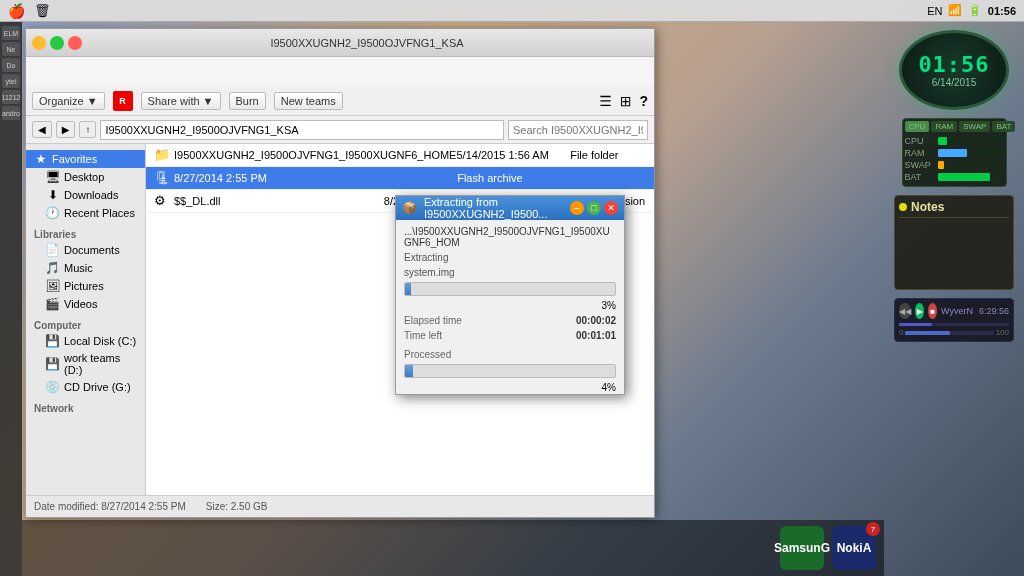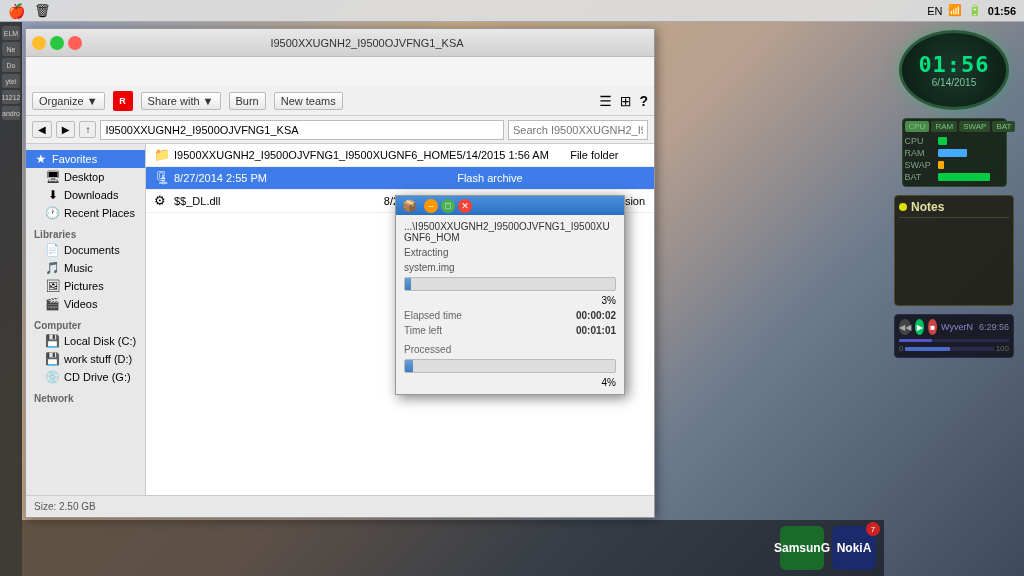--- a/index.html
+++ b/index.html
@@ -504,21 +504,21 @@
       width: 120px;
       background: rgba(30,30,20,0.9);
       border: 1px solid #4a4a2a;
       border-radius: 4px;
       padding: 4px;
     }
     .notes-header {
       display: flex;
       align-items: center;
       gap: 4px;
-      margin-bottom: 20px;
+      margin-bottom: 4px;
       padding-bottom: 3px;
       border-bottom: 1px solid #4a4a2a;
     }
     .notes-dot {
       width: 8px;
       height: 8px;
       border-radius: 50%;
       background: #e0e000;
     }
     .notes-title {
@@ -750,21 +750,21 @@
         </div>
 
         <div class="sidebar-section">
           <div class="sidebar-header">Computer</div>
           <div class="sidebar-item" style="padding-left:20px;">
             <span class="sidebar-icon">💾</span>
             <span>Local Disk (C:)</span>
           </div>
           <div class="sidebar-item" style="padding-left:20px;">
             <span class="sidebar-icon">💾</span>
-            <span>work stuff (D:)</span>
+            <span>work teams (D:)</span>
           </div>
           <div class="sidebar-item" style="padding-left:20px;">
             <span class="sidebar-icon">💿</span>
             <span>CD Drive (G:)</span>
           </div>
         </div>
 
         <div class="sidebar-section">
           <div class="sidebar-header">Network</div>
         </div>
@@ -788,20 +788,21 @@
         <div class="file-row">
           <span class="file-icon">⚙</span>
           <span class="col-name">$$_DL.dll</span>
           <span class="col-date">8/27/2014 3:07 PM</span>
           <span class="col-type">Application extension</span>
         </div>
       </div>
     </div>
 
     <div class="status-bar">
+      <span>Date modified: 8/27/2014 2:55 PM</span>
       <span>Size: 2.50 GB</span>
     </div>
   </div>
 
   <div class="gemflash-overlay">
     <span class="gemflash-forum">Forum</span>
     <div>
       <span class="gem-part">GEM</span>
       <span style="color:#a0c040;font-size:44px;font-weight:900;font-style:italic;"> </span>
       <span style="color:#a0c040;font-size:44px;font-weight:900;font-style:italic;">Flash</span>
@@ -813,20 +814,21 @@
     <div class="stamp-inner">
       <div class="stamp-text1">www.gem-flash.com</div>
       <div class="stamp-wyvern">WYVERN</div>
       <div class="stamp-text2">software teams</div>
     </div>
   </div>
 
   <div class="extract-dialog">
     <div class="dialog-titlebar">
       <span style="font-size:12px;margin-right:4px;">📦</span>
+      <span class="dialog-title">Extracting from I9500XXUGNH2_I9500...</span>
       <div class="dialog-ctrl-btn minimize">–</div>
       <div class="dialog-ctrl-btn maximize">□</div>
       <div class="dialog-ctrl-btn close2">✕</div>
     </div>
     <div class="dialog-body">
       <div class="extract-path">...\I9500XXUGNH2_I9500OJVFNG1_I9500XUGNF6_HOM</div>
       <div class="extract-file">
         <span>Extracting</span>
       </div>
       <div class="extract-file">system.img</div>

